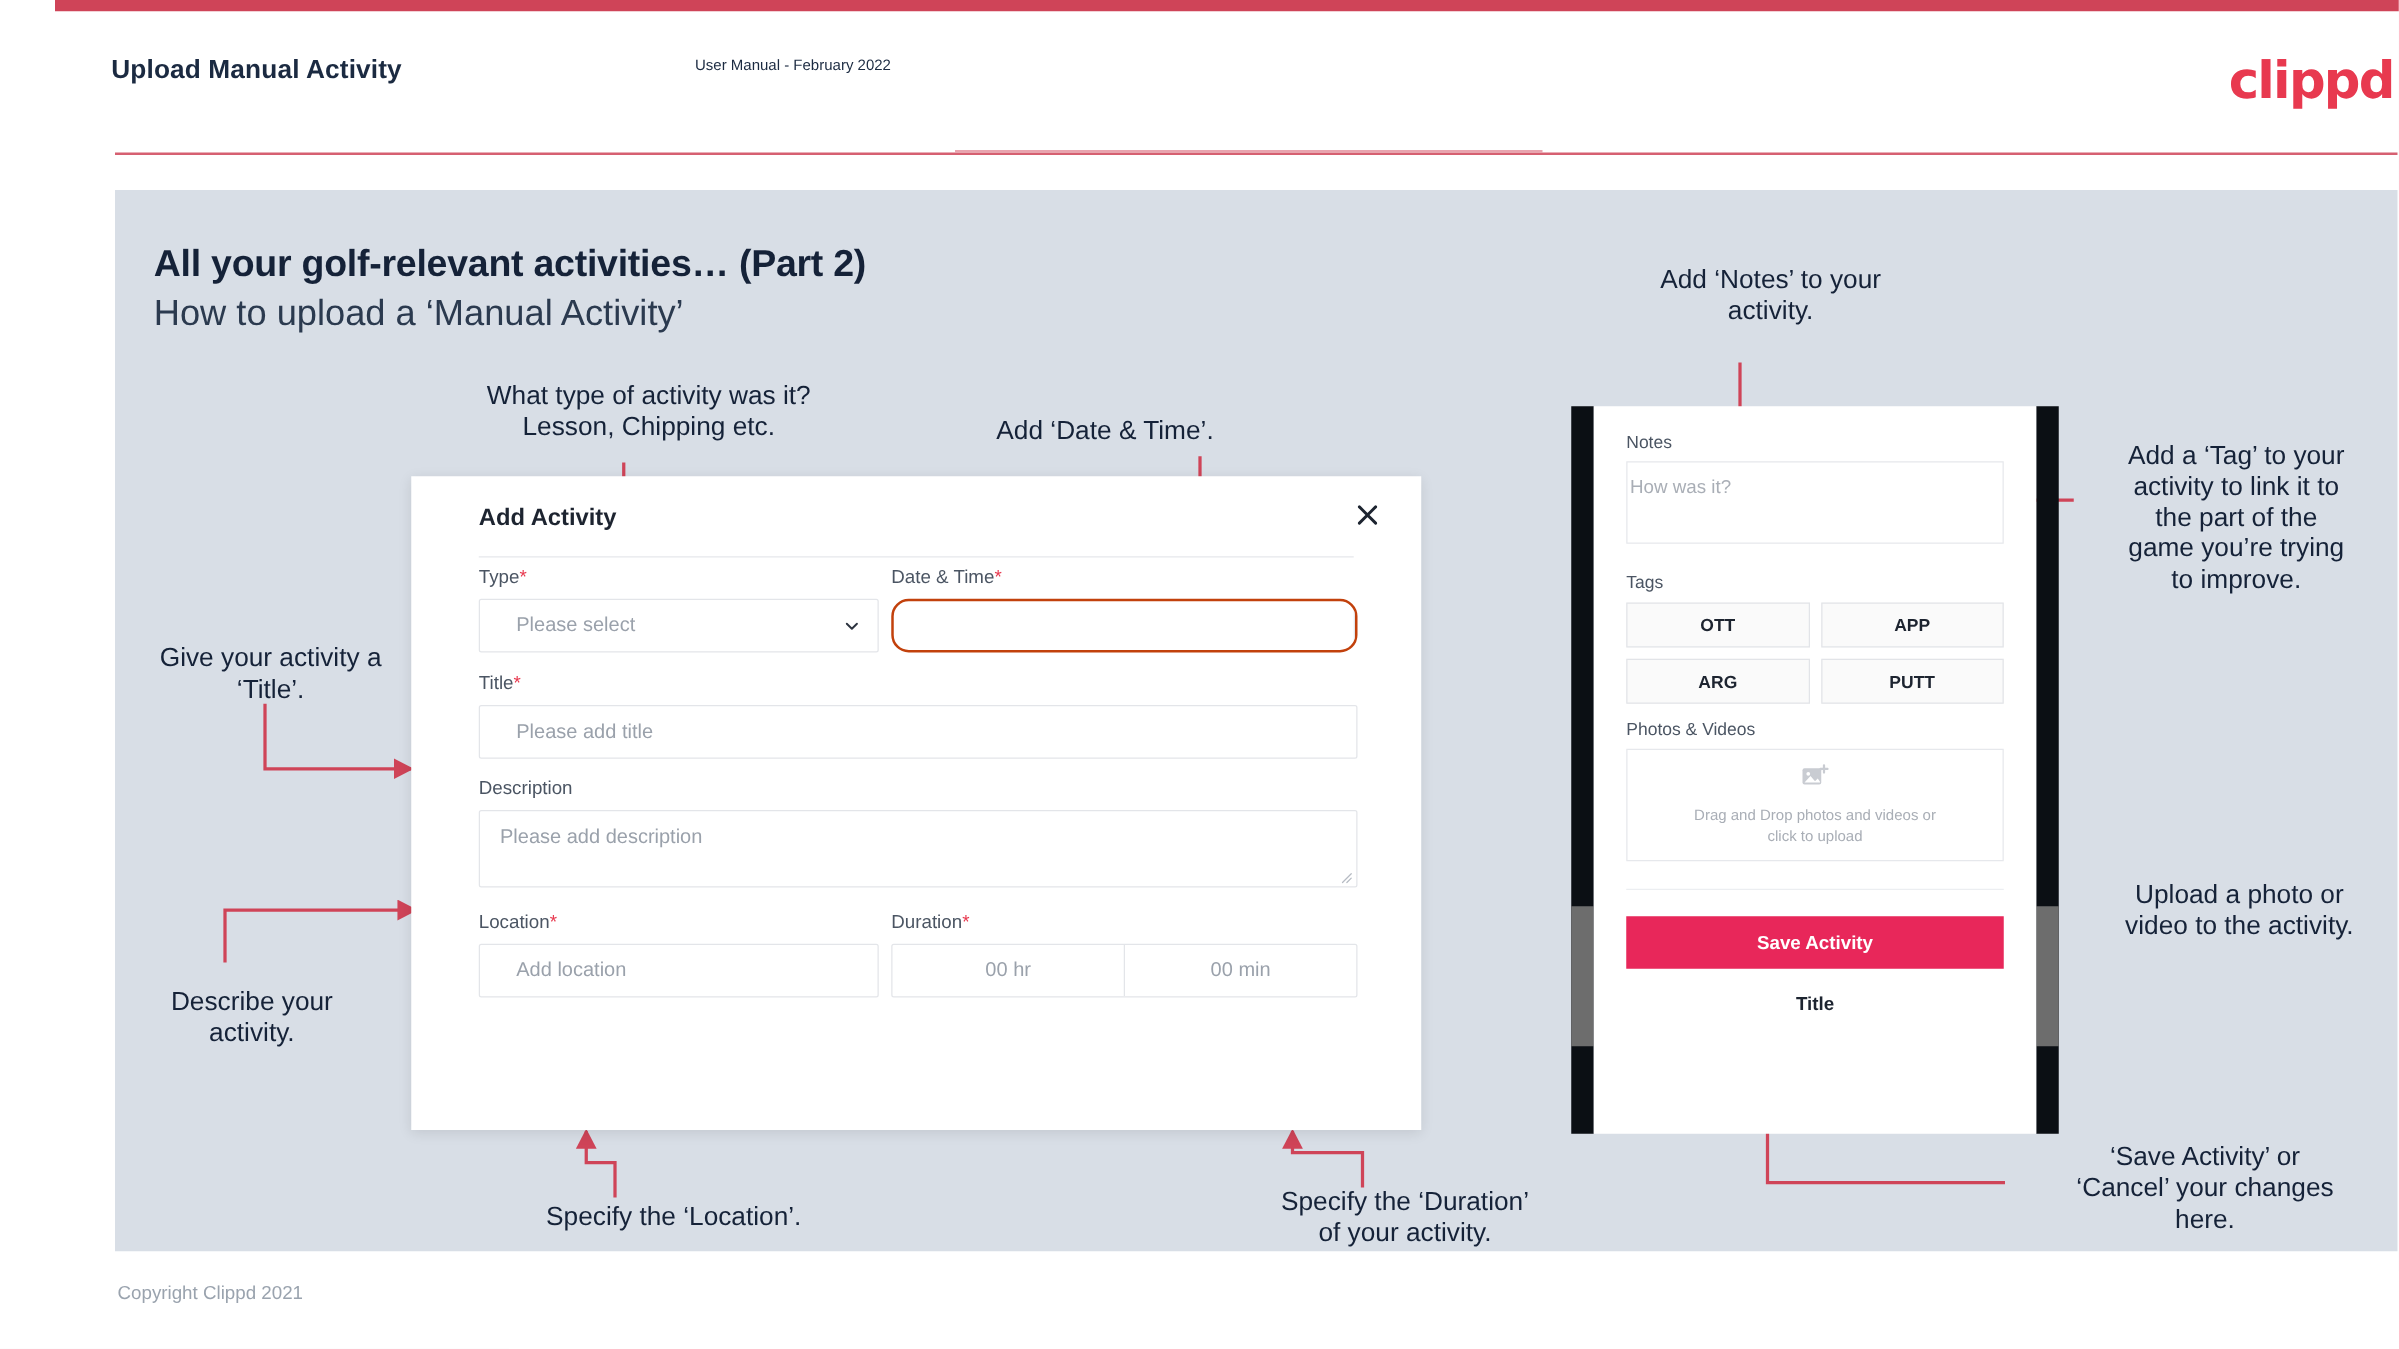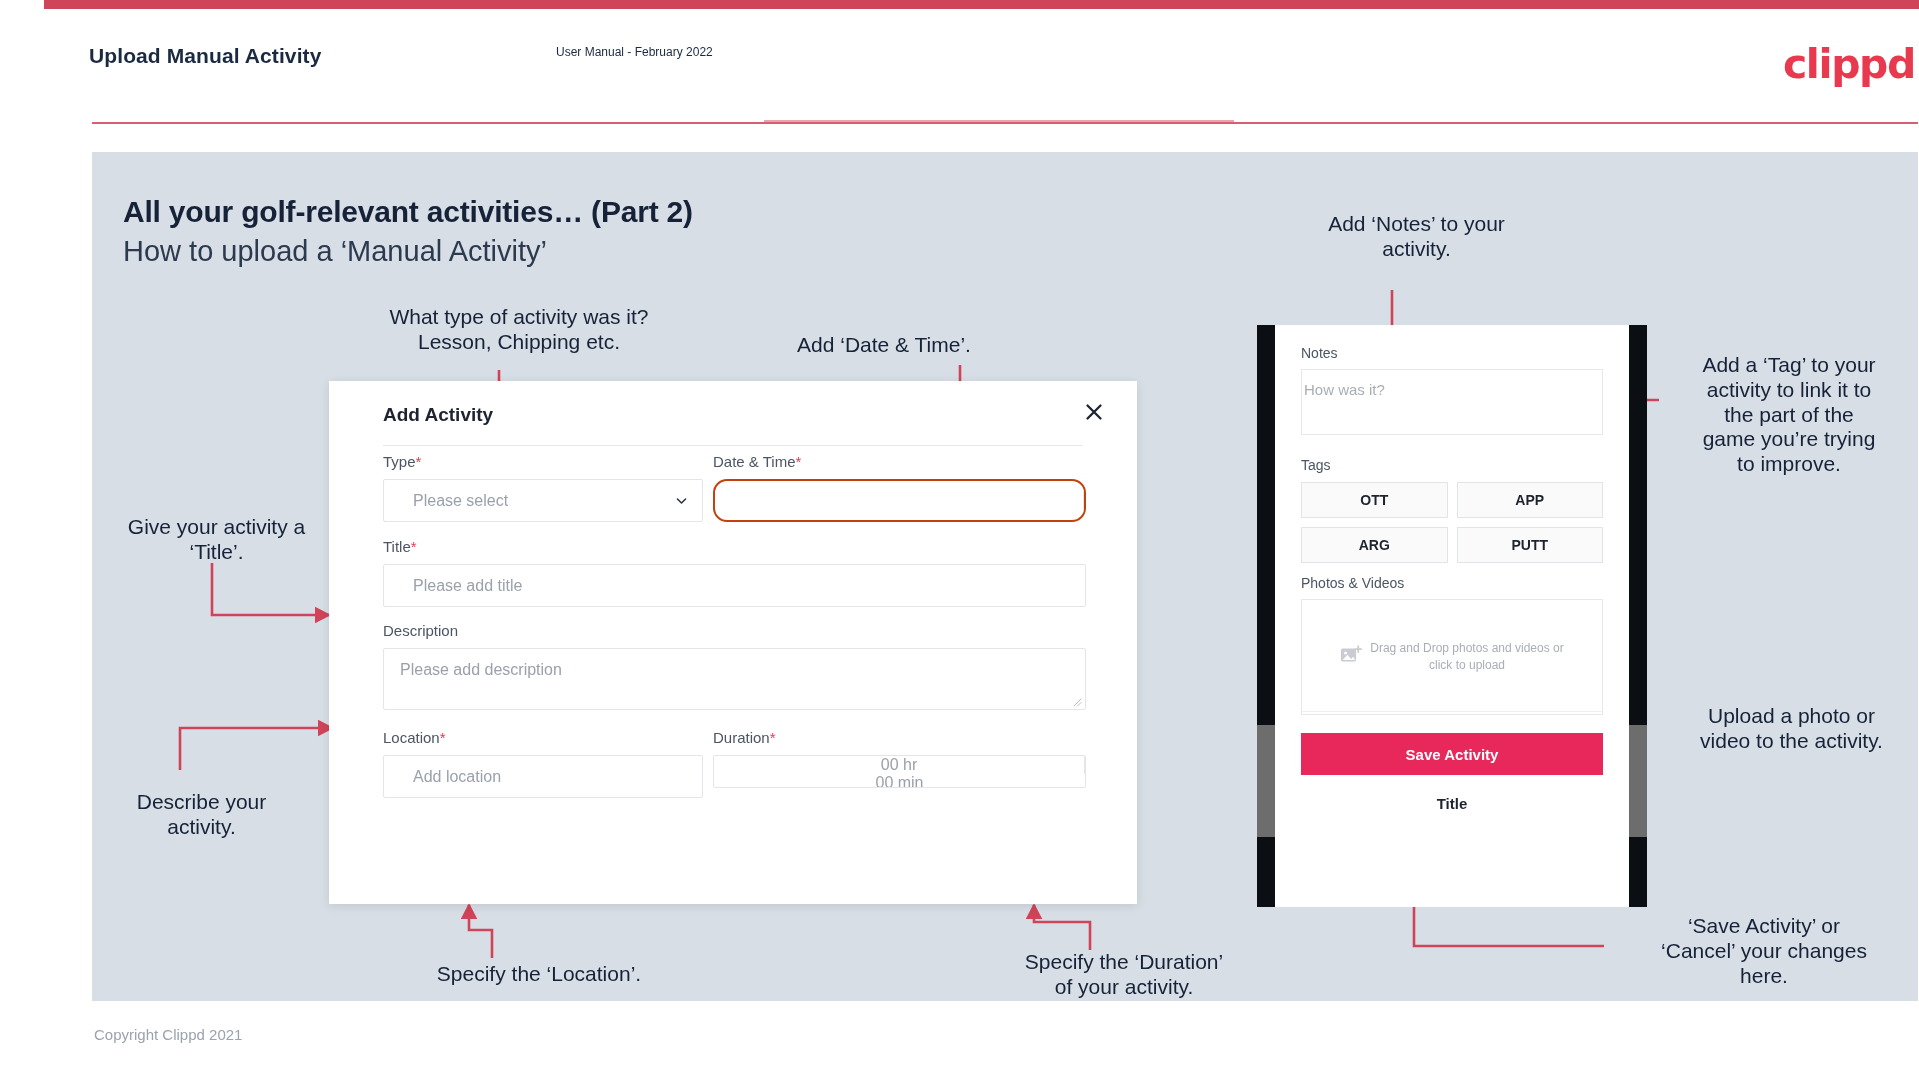--- a/index.html
+++ b/index.html
@@ -149,21 +149,21 @@
     padding: 12px 16px; font-size: 16px; color: #9aa1ab;
     border-radius: 2px; position: relative;
   }
   .resize-grip {
     position: absolute; right: 3px; bottom: 2px; width: 10px; height: 10px;
   }
 
   
   .grp-loc { position: absolute; left: 54px; top: 276px; width: 320px; }
   .grp-dur { position: absolute; left: 384px; top: 276px; width: 373px; }
-  .dur-wrap { display:flex; border: 1px solid #e3e5e9; height: 33px; border-radius:2px; overflow:hidden; background:#fff;flex-direction:column;}
+  .dur-wrap { display:flex; border: 1px solid #e3e5e9; height: 43px; border-radius:2px; overflow:hidden; background:#fff;}
   .dur-hr, .dur-min {
     flex: 1; display:flex; align-items:center; justify-content:center;
     font-size: 16px; color: #9aa1ab;
   }
   .dur-hr { border-right: 1px solid #e3e5e9; }
 
   
   .phone {
     position: absolute; left: 1213px; top: 325px;
     width: 390px; height: 582px;
@@ -188,22 +188,22 @@
   }
   .tag-grid {
     display: grid; grid-template-columns: 1fr 1fr; gap: 9px;
   }
   .tag-btn {
     border: 1px solid #e2e4e8; background: #fafafa; height: 36px;
     display: flex; align-items: center; justify-content: center;
     font-size: 14px; font-weight: 700; color: #1d2430; cursor: pointer;
   }
   .upload-box {
-    border: 1px solid #e6e8ec; height: 116px; background: #fff;
-    display: flex; flex-direction: row; align-items: center;
+    border: 1px solid #e6e8ec; height: 90px; background: #fff;
+    display: flex; flex-direction: column; align-items: center;
     justify-content: center; gap: 8px;
   }
   .upload-text {
     font-size: 12px; color: #a9aeb6; text-align: center; line-height: 1.4;
   }
   .p-divider { height: 1px; background: #eceef1; }
   .save-btn {
     background: #e8275a; height: 42px; display: flex; align-items: center;
     justify-content: center; color: #fff; font-size: 15px; font-weight: 700;
     cursor: pointer;

